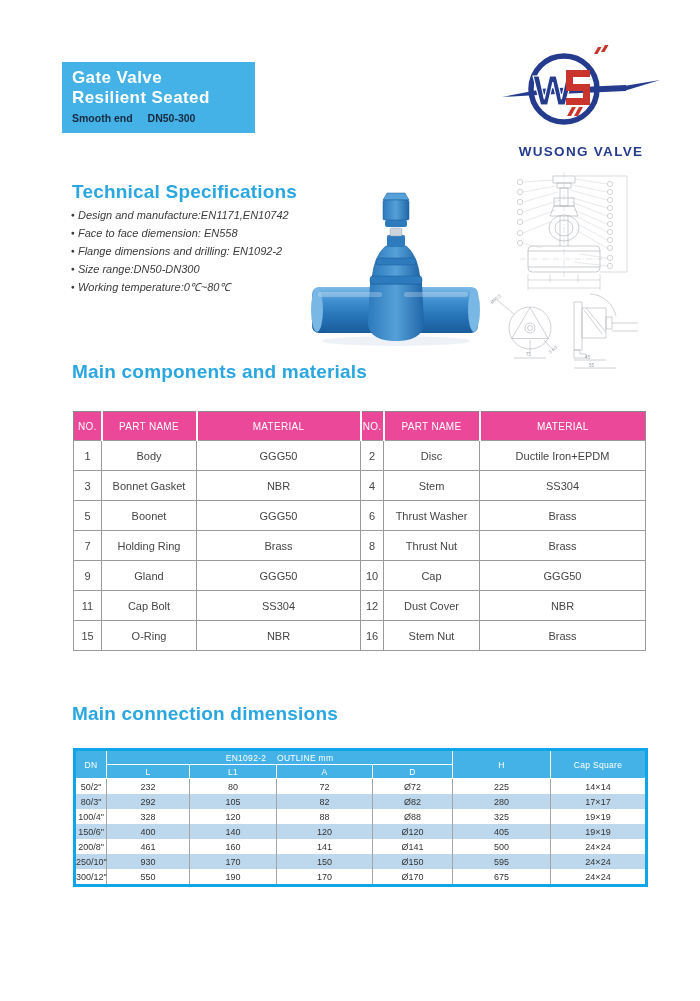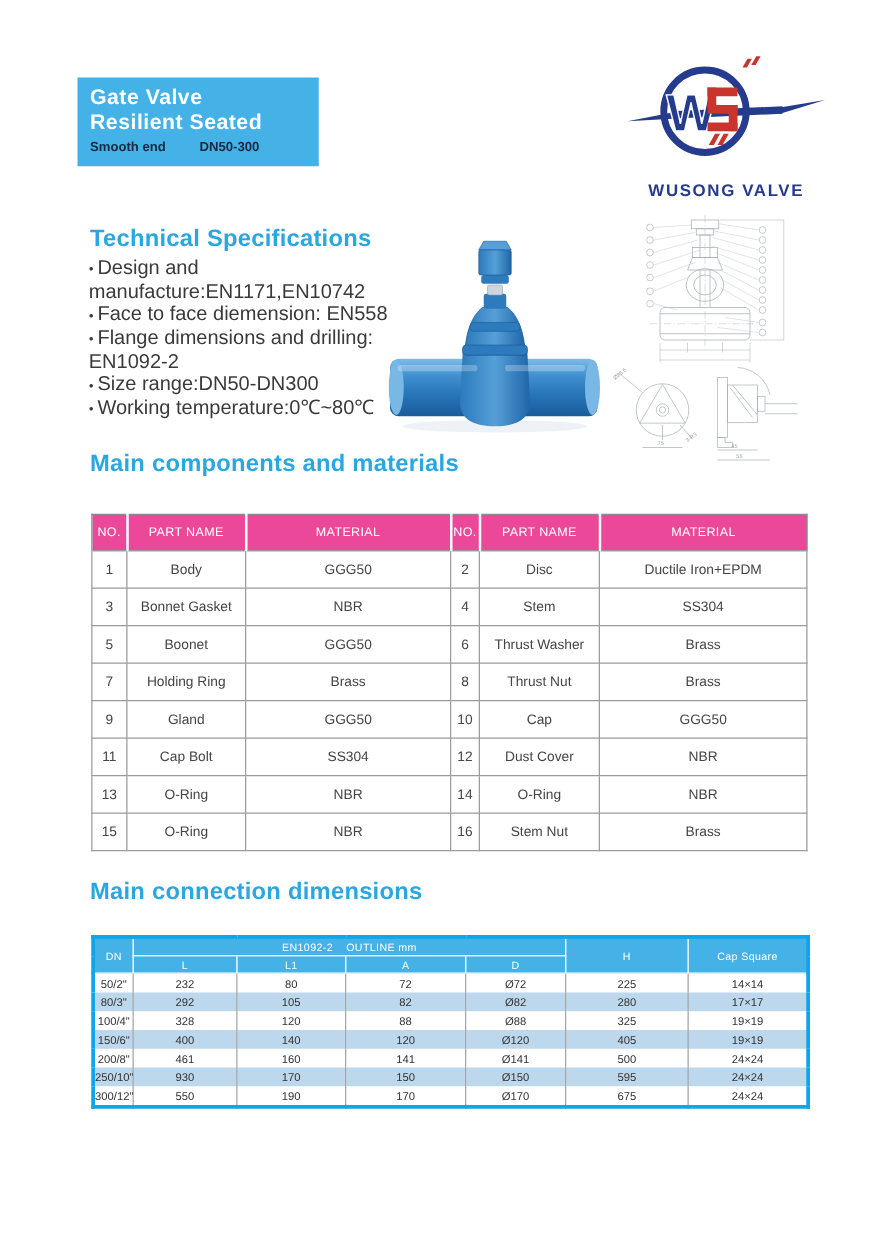--- a/index.html
+++ b/index.html
@@ -4,35 +4,35 @@
 <style>
   html,body{margin:0;padding:0;background:#fff;}
   .page{position:relative;width:700px;height:1001px;background:#ffffff;overflow:hidden;
         font-family:"Liberation Sans",sans-serif;}
 
   
   .header-box{position:absolute;left:62px;top:62px;width:193px;height:71px;background:#45B2E7;
               box-sizing:border-box;padding:6px 0 0 10px;}
   .header-title{color:#ffffff;font-size:17px;font-weight:700;line-height:20px;letter-spacing:.4px;}
   .header-sub{margin-top:4px;font-size:10.5px;color:#17293e;font-weight:600;}
-  .header-sub .sz{margin-left:24px;}
+  .header-sub .sz{margin-left:12px;}
 
   
   .logo{position:absolute;left:500px;top:42px;width:162px;text-align:center;}
   .brand{margin-top:2px;font-size:13.5px;font-weight:700;letter-spacing:1.3px;color:#253B8E;}
 
   
   .sec{position:absolute;margin:0;font-size:19px;font-weight:600;color:#2AA7E0;letter-spacing:.2px;}
   #sec-tech{left:72px;top:181px;}
   #sec-comp{left:72px;top:361px;}
   #sec-dims{left:72px;top:703px;}
 
   
   .specs{position:absolute;left:71px;top:206px;margin:0;padding:0;list-style:none;width:260px;}
-  .specs li{font-size:16px;color:#3a3a3a;line-height:18px;}
+  .specs li{font-size:11px;color:#3a3a3a;line-height:18px;font-style:italic;}
   .specs li::before{content:"●";font-size:6.5px;vertical-align:2px;margin-right:3px;color:#3a3a3a;}
 
   .valve-photo{position:absolute;left:310px;top:190px;width:172px;height:160px;}
   .tech-drawing{position:absolute;left:490px;top:170px;width:205px;height:220px;}
 
   table{border-collapse:collapse;table-layout:fixed;position:absolute;}
 
   
   .ctable{left:73px;top:411px;width:572px;border:1px solid #8b8b8b;}
   .ctable th{background:#ec4899;color:#ffffff;font-size:10px;font-weight:400;height:26px;
@@ -307,28 +307,20 @@
         </tr>
         <tr>
           <td>11</td>
           <td>Cap Bolt</td>
           <td>SS304</td>
           <td>12</td>
           <td>Dust Cover</td>
           <td>NBR</td>
         </tr>
         <tr>
-          <td>13</td>
-          <td>O-Ring</td>
-          <td>NBR</td>
-          <td>14</td>
-          <td>O-Ring</td>
-          <td>NBR</td>
-        </tr>
-        <tr>
           <td>15</td>
           <td>O-Ring</td>
           <td>NBR</td>
           <td>16</td>
           <td>Stem Nut</td>
           <td>Brass</td>
         </tr>
       </tbody>
   </table>
 

